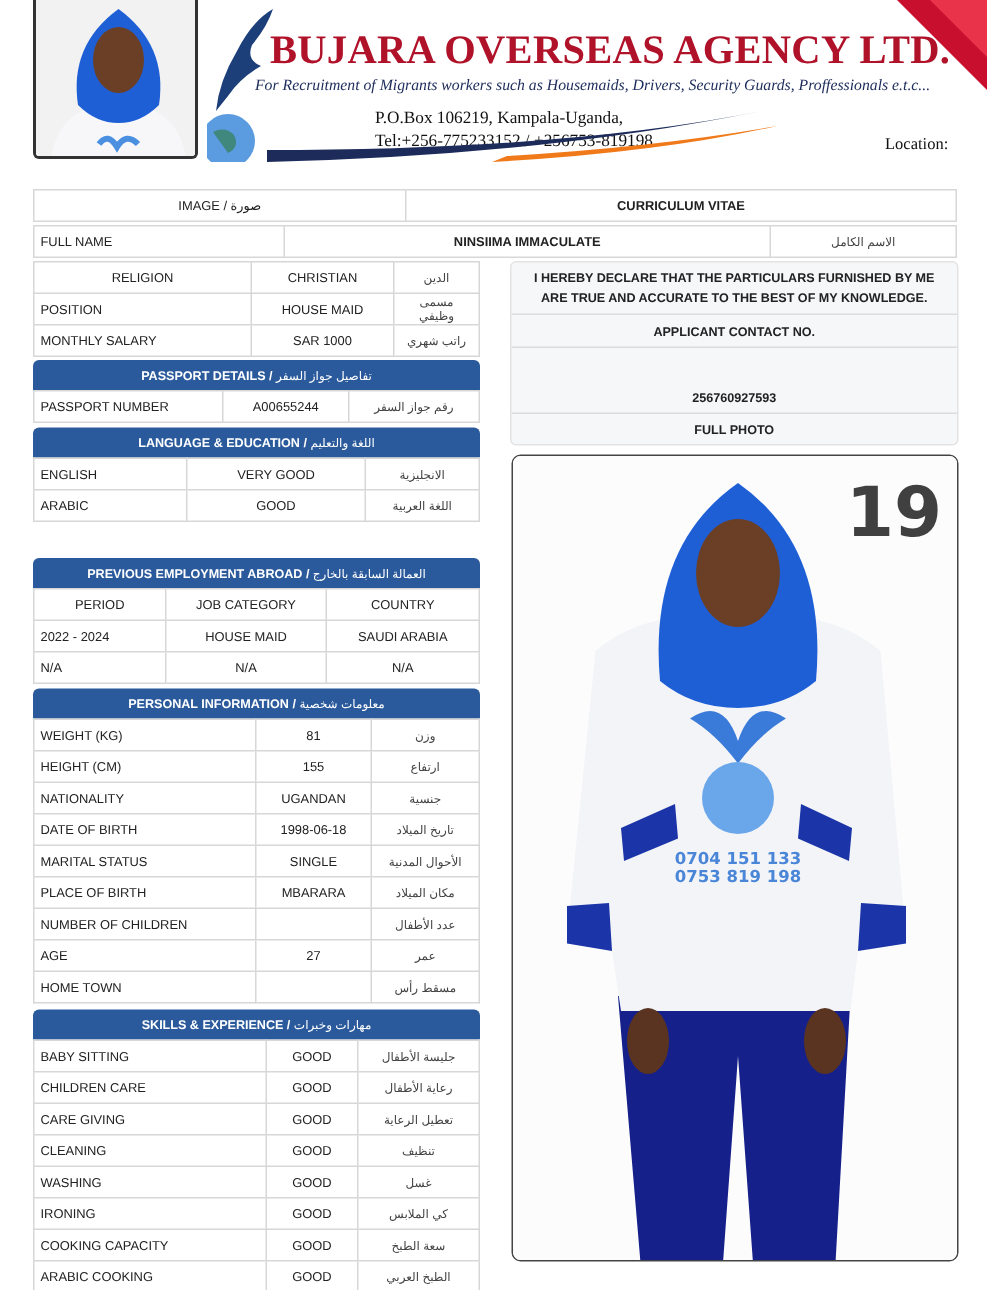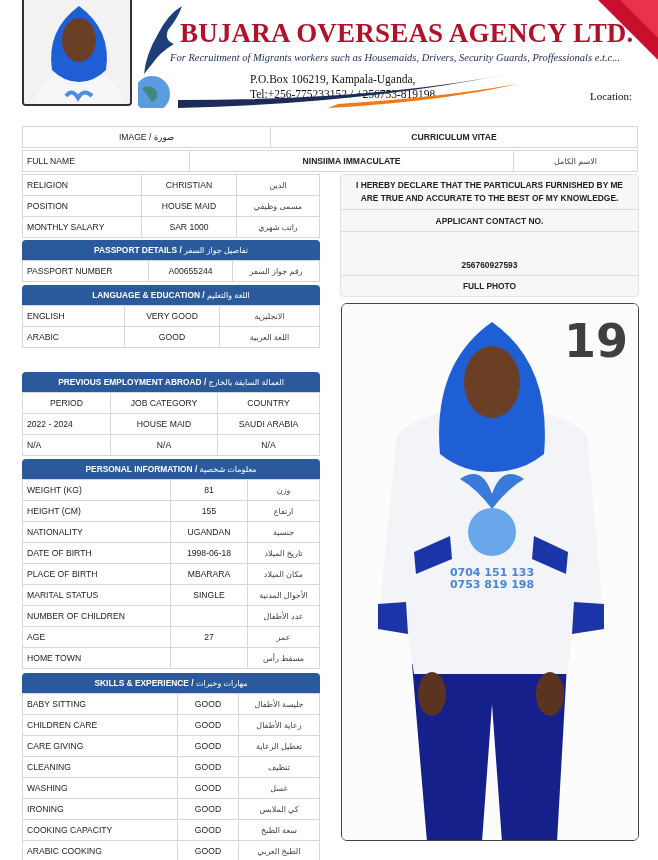--- a/index.html
+++ b/index.html
@@ -80,21 +80,21 @@
     <td style="width:167px;">FULL NAME</td>
     <td class="b" style="width:324px;">NINSIIMA IMMACULATE</td>
     <td class="ar">الاسم الكامل</td>
   </tr>
 </tbody>
   </table>
 
 <table class="tbl abs" style="left:22px;top:174px;width:298px;">
   <tbody>
       <tr>
-    <td style="width:119px;">RELIGION</td>
+    <td style="width:145px;text-align:center;">RELIGION</td>
     <td class="c" style="width:95px;">CHRISTIAN</td>
     <td class="ar">الدين</td>
   </tr>
   <tr>
     <td>POSITION</td>
     <td class="c">HOUSE MAID</td>
     <td class="ar">مسمى وظيفي</td>
   </tr>
   <tr>
     <td>MONTHLY SALARY</td>
@@ -124,21 +124,21 @@
 </tbody>
   </table>
 
 <div class="sec" style="top:285px;">
   <span>LANGUAGE &amp; EDUCATION / </span><span class="ar">اللغة والتعليم</span>
 </div>
 <table class="tbl abs" style="left:22px;top:305px;width:298px;">
   <tbody>
       <tr>
     <td style="width:102px;">ENGLISH</td>
-    <td class="c" style="width:95px;">VERY GOOD</td>
+    <td class="c" style="width:119px;">VERY GOOD</td>
     <td class="ar">الانجليزية</td>
   </tr>
   <tr>
     <td>ARABIC</td>
     <td class="c">GOOD</td>
     <td class="ar">اللغة العربية</td>
   </tr>
 </tbody>
   </table>
 
@@ -184,28 +184,28 @@
         <td>NATIONALITY</td>
         <td class="c">UGANDAN</td>
         <td class="ar">جنسية</td>
       </tr>
   <tr>
         <td>DATE OF BIRTH</td>
         <td class="c">1998-06-18</td>
         <td class="ar">تاريخ الميلاد</td>
       </tr>
   <tr>
+        <td>MARITAL STATUS</td>
+        <td class="c">SINGLE</td>
+        <td class="ar">الأحوال المدنية</td>
+      </tr>
+  <tr>
         <td>PLACE OF BIRTH</td>
         <td class="c">MBARARA</td>
         <td class="ar">مكان الميلاد</td>
-      </tr>
-  <tr>
-        <td>MARITAL STATUS</td>
-        <td class="c">SINGLE</td>
-        <td class="ar">الأحوال المدنية</td>
       </tr>
   <tr>
         <td>NUMBER OF CHILDREN</td>
         <td class="c"></td>
         <td class="ar">عدد الأطفال</td>
       </tr>
   <tr>
         <td>AGE</td>
         <td class="c">27</td>
         <td class="ar">عمر</td>

